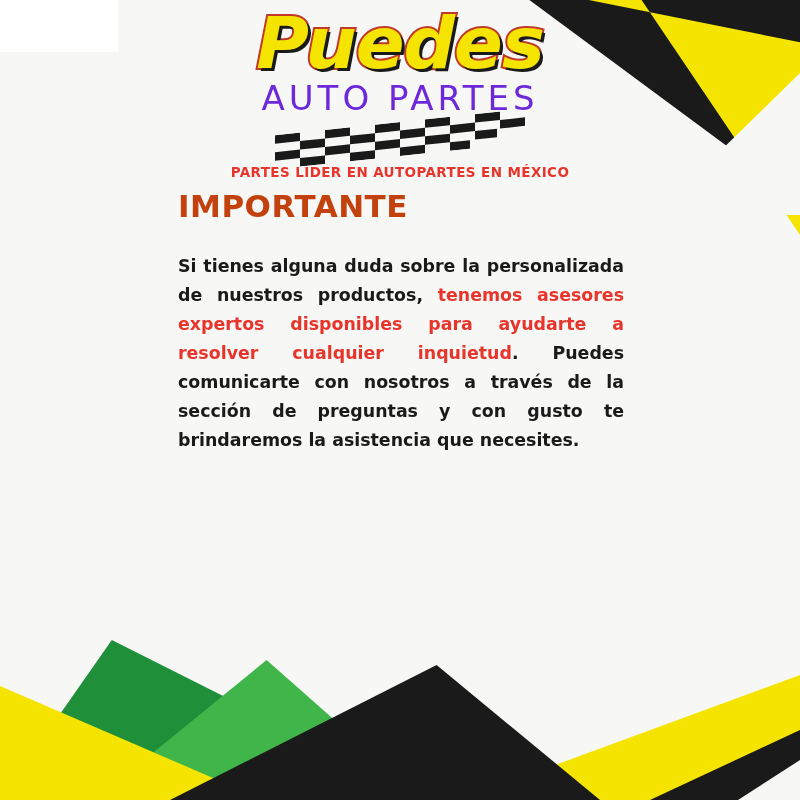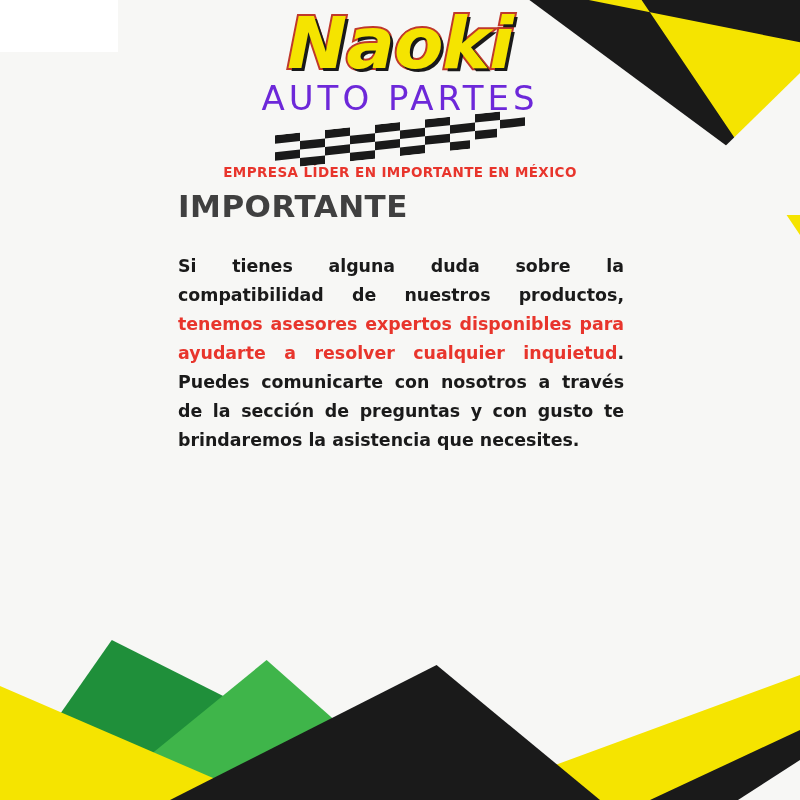--- a/index.html
+++ b/index.html
@@ -175,21 +175,21 @@
     top: 188px;
     left: 178px;
     width: 446px;
     z-index: 11;
   }
 
   .title {
     font-family: "DejaVu Sans", sans-serif;
     font-weight: bold;
     font-size: 31px;
-    color: #404040;
+    color: #c2410c;
     letter-spacing: 0.5px;
     margin-bottom: 28px;
   }
 
   .para {
     font-family: "DejaVu Sans", sans-serif;
     font-weight: bold;
     font-size: 17.4px;
     line-height: 29px;
     color: #1a1a1a;
@@ -213,21 +213,21 @@
   <div class="deco bl-green"></div>
   <div class="deco bl-green2"></div>
   <div class="deco bl-yellow"></div>
   <div class="deco bm-black"></div>
   <div class="deco br-yellow"></div>
   <div class="deco br-black"></div>
   <div class="deco br-white"></div>
 
   <div class="header">
     <div class="logo-wrap">
-      <div class="logo-naoki">Naoki</div>
+      <div class="logo-naoki">Puedes</div>
       <div class="logo-sub">AUTO PARTES</div>
       <svg class="checker" viewBox="0 0 250 34">
         <g>
           <rect x="0" y="0" width="25" height="8.5" fill="#1a1a1a"></rect>
           <rect x="50" y="0" width="25" height="8.5" fill="#1a1a1a"></rect>
           <rect x="100" y="0" width="25" height="8.5" fill="#1a1a1a"></rect>
           <rect x="150" y="0" width="25" height="8.5" fill="#1a1a1a"></rect>
           <rect x="200" y="0" width="25" height="8.5" fill="#1a1a1a"></rect>
 
           <rect x="25" y="8.5" width="25" height="8.5" fill="#1a1a1a"></rect>
@@ -242,24 +242,24 @@
           <rect x="150" y="17" width="25" height="8.5" fill="#1a1a1a"></rect>
           <rect x="200" y="17" width="22" height="8.5" fill="#1a1a1a"></rect>
 
           <rect x="25" y="25.5" width="25" height="8.5" fill="#1a1a1a"></rect>
           <rect x="75" y="25.5" width="25" height="8.5" fill="#1a1a1a"></rect>
           <rect x="125" y="25.5" width="25" height="8.5" fill="#1a1a1a"></rect>
           <rect x="175" y="25.5" width="20" height="8.5" fill="#1a1a1a"></rect>
         </g>
       </svg>
     </div>
-    <div class="tagline">EMPRESA LÍDER  EN IMPORTANTE EN MÉXICO</div>
+    <div class="tagline">PARTES LÍDER  EN AUTOPARTES EN MÉXICO</div>
   </div>
 
   <div class="content">
     <div class="title">IMPORTANTE</div>
 
 
-    <p class="para"><span>Si tienes alguna duda sobre la compatibilidad de nuestros productos, </span><span class="hl">tenemos asesores expertos disponibles para ayudarte a resolver cualquier inquietud</span><span>. Puedes comunicarte con nosotros a través de la sección de preguntas y con gusto te brindaremos la asistencia que necesites.</span></p>
+    <p class="para"><span>Si tienes alguna duda sobre la personalizada de nuestros productos, </span><span class="hl">tenemos asesores expertos disponibles para ayudarte a resolver cualquier inquietud</span><span>. Puedes comunicarte con nosotros a través de la sección de preguntas y con gusto te brindaremos la asistencia que necesites.</span></p>
 
   </div>
 
 </div>
 
 </body></html>

